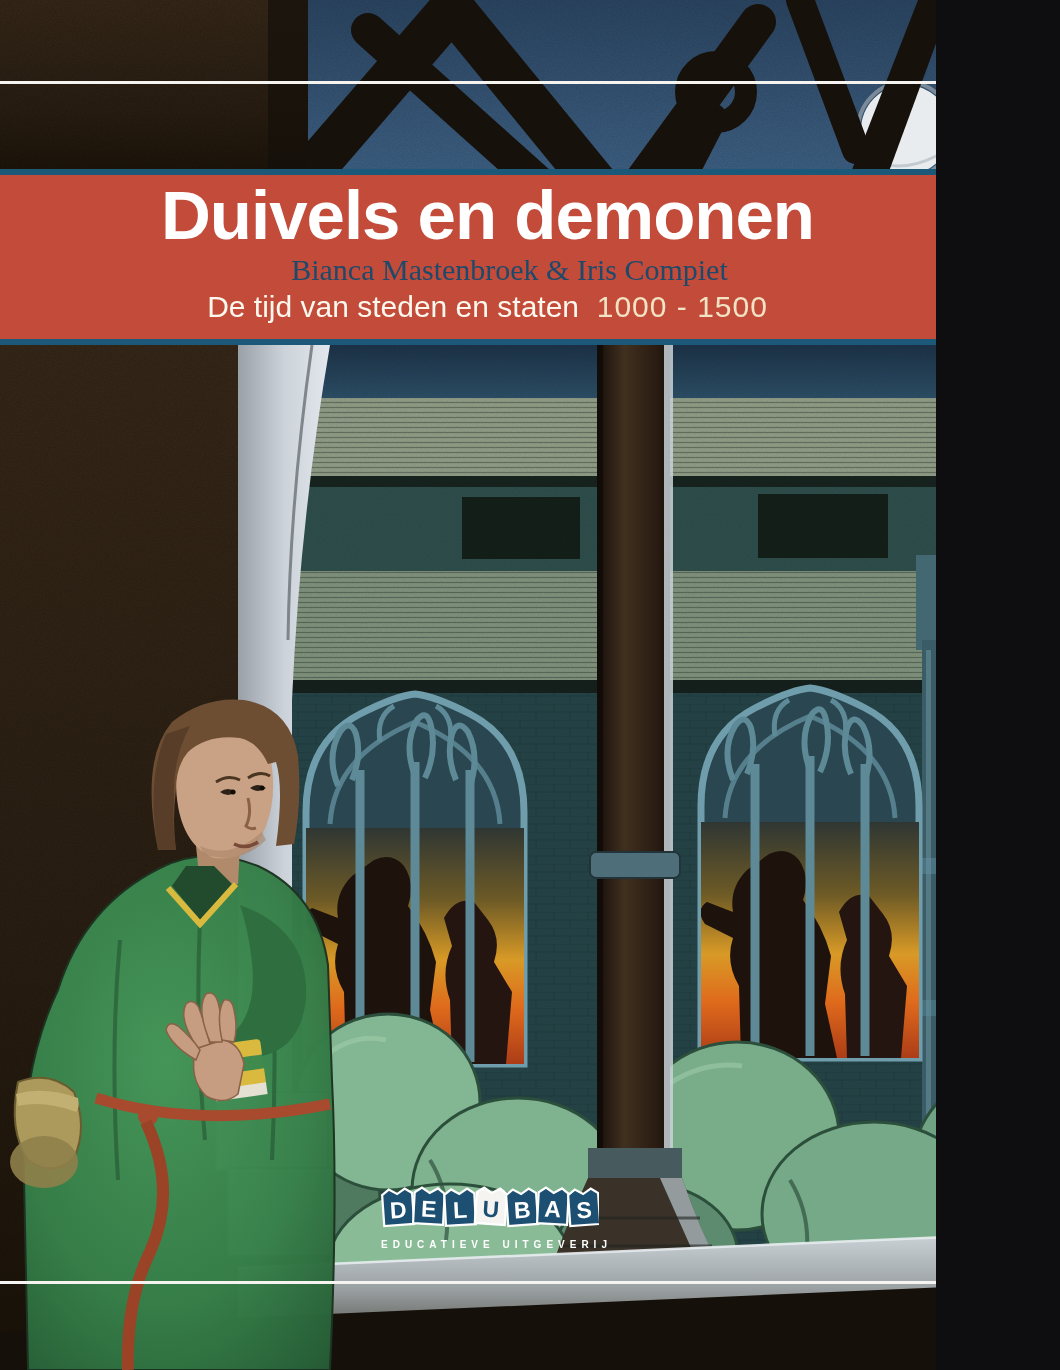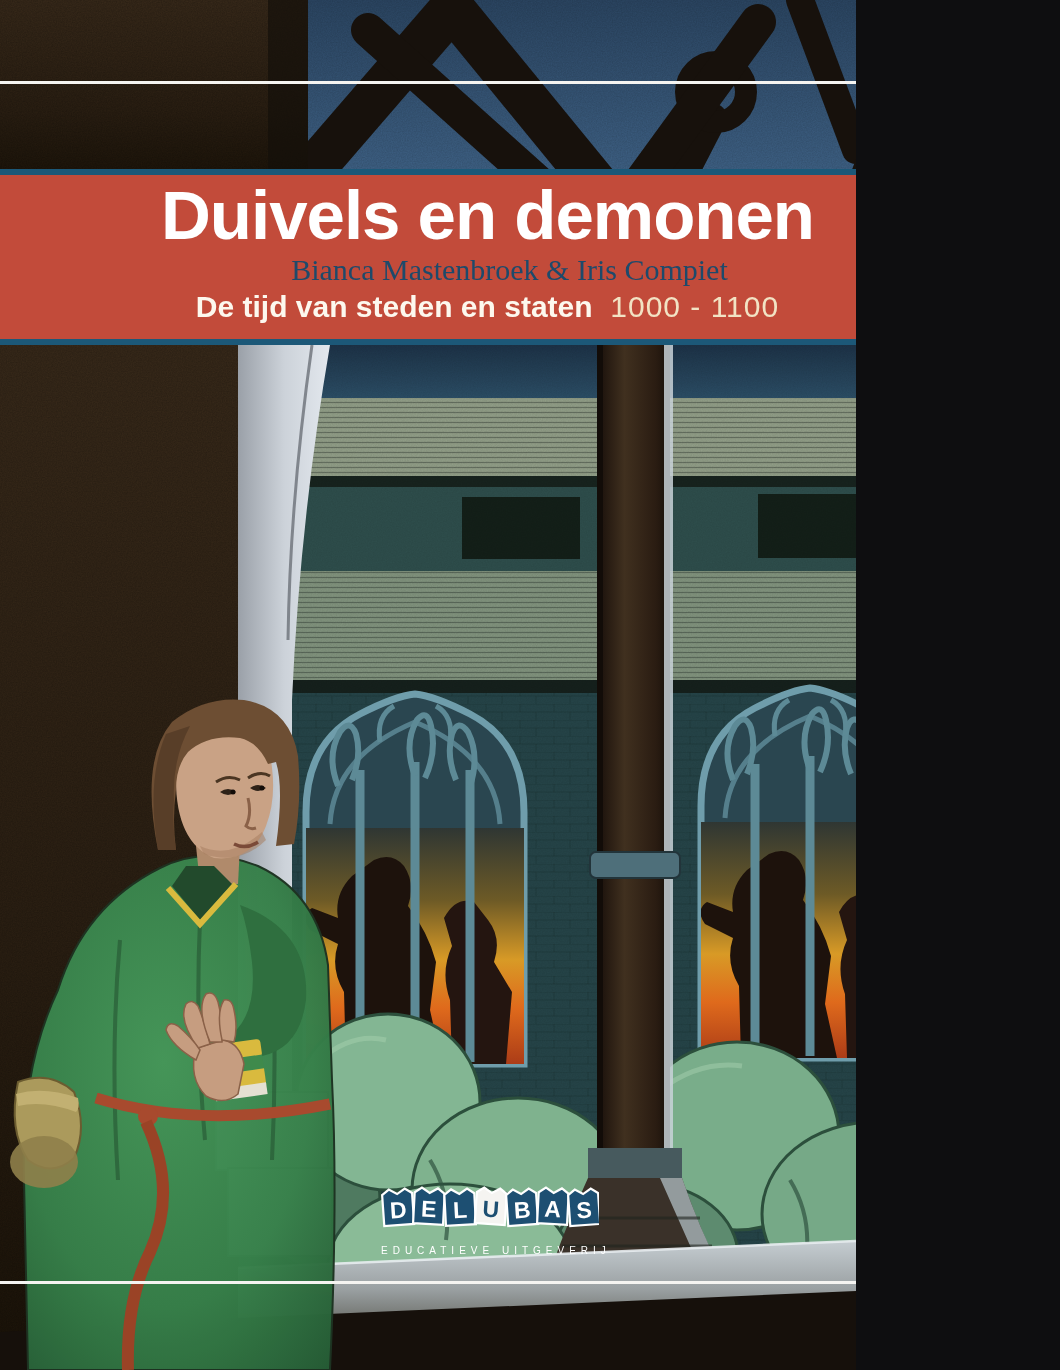--- a/index.html
+++ b/index.html
@@ -1,42 +1,42 @@
 <!DOCTYPE html>
 <html style="--banner-red: #c24b3a; --banner-border: #1c5878; --title-color: #ffffff; --authors-color: #1d4a6b; --series-color: #fdf8ee; --period-color: #f2e3c4; --frame-color: #f5f4f1; --logo-navy: #1d4f72; --tagline-color: #ffffff;"><head>
 <meta charset="utf-8">
 <style>
   html,body{margin:0;padding:0;background:#0e0e10;}
-  .page{position:relative;width:856px;height:1370px;overflow:hidden;
+  .page{position:relative;width:936px;height:1370px;overflow:hidden;
         font-family:"Liberation Sans",sans-serif;background:#16222c;}
   .page svg.art{position:absolute;left:0;top:0;z-index:1;display:block;}
 
   
   .frame-line{position:absolute;background:var(--frame-color,#f5f4f1);z-index:6;}
   .frame-top{left:0;top:81px;width:977px;height:3px;}
   .frame-right{left:974px;top:81px;width:3px;height:1203px;}
   .frame-bottom{left:0;top:1281px;width:977px;height:3px;}
 
   
   .banner{position:absolute;left:0;top:169px;width:1060px;height:176px;z-index:5;
           box-sizing:border-box;background:var(--banner-red,#c24b3a);
           border-top:6px solid var(--banner-border,#1c5878);
           border-bottom:6px solid var(--banner-border,#1c5878);}
   .banner-inner{width:975px;text-align:center;}
   .title{margin-top:5px;font-size:69px;line-height:1.04;font-weight:bold;
          letter-spacing:-1px;color:var(--title-color,#ffffff);}
   .authors{margin-top:1px;font-size:30px;font-family:"Liberation Serif",serif;
            color:var(--authors-color,#1d4a6b);padding-left:44px;}
   .subtitle{margin-top:3px;font-size:30px;}
-  .series{font-weight:bold;color:var(--series-color,#fdf8ee);}
+  .series{font-weight:normal;color:var(--series-color,#fdf8ee);}
   .period{font-weight:normal;color:var(--period-color,#f2e3c4);letter-spacing:1px;}
 
   
   .logo{position:absolute;left:381px;top:1186px;width:218px;z-index:7;text-align:center;}
-  .tagline{margin-top:13px;font-size:10px;font-weight:normal;letter-spacing:5px;
+  .tagline{margin-top:7px;font-size:10px;font-weight:bold;letter-spacing:5px;
            color:var(--tagline-color,#ffffff);white-space:nowrap;}
 </style>
 </head>
 <body>
 
 <div class="page">
 
   <svg class="art" width="1060" height="1370" viewBox="0 0 1060 1370">
     <defs>
       <filter id="grain" x="0" y="0" width="100%" height="100%">
@@ -271,21 +271,21 @@
       <ellipse cx="44" cy="1162" rx="34" ry="26" fill="#8f7f4a" opacity="0.9"></ellipse>
     </g>
   </svg>
 
   <div class="banner">
     <div class="banner-inner">
       <div class="title">Duivels en demonen</div>
       <div class="authors">Bianca Mastenbroek &amp; Iris Compiet</div>
       <div class="subtitle">
         <span class="series">De tijd van steden en staten</span>
-        <span class="period">&nbsp;<span>1000 - 1100</span></span>
+        <span class="period">&nbsp;<span>1000 - 1500</span></span>
       </div>
     </div>
   </div>
 
   <div class="frame-line frame-top"></div>
   <div class="frame-line frame-right"></div>
   <div class="frame-line frame-bottom"></div>
 
   <div class="logo">
     <svg width="218" height="42" viewBox="0 0 218 42">

